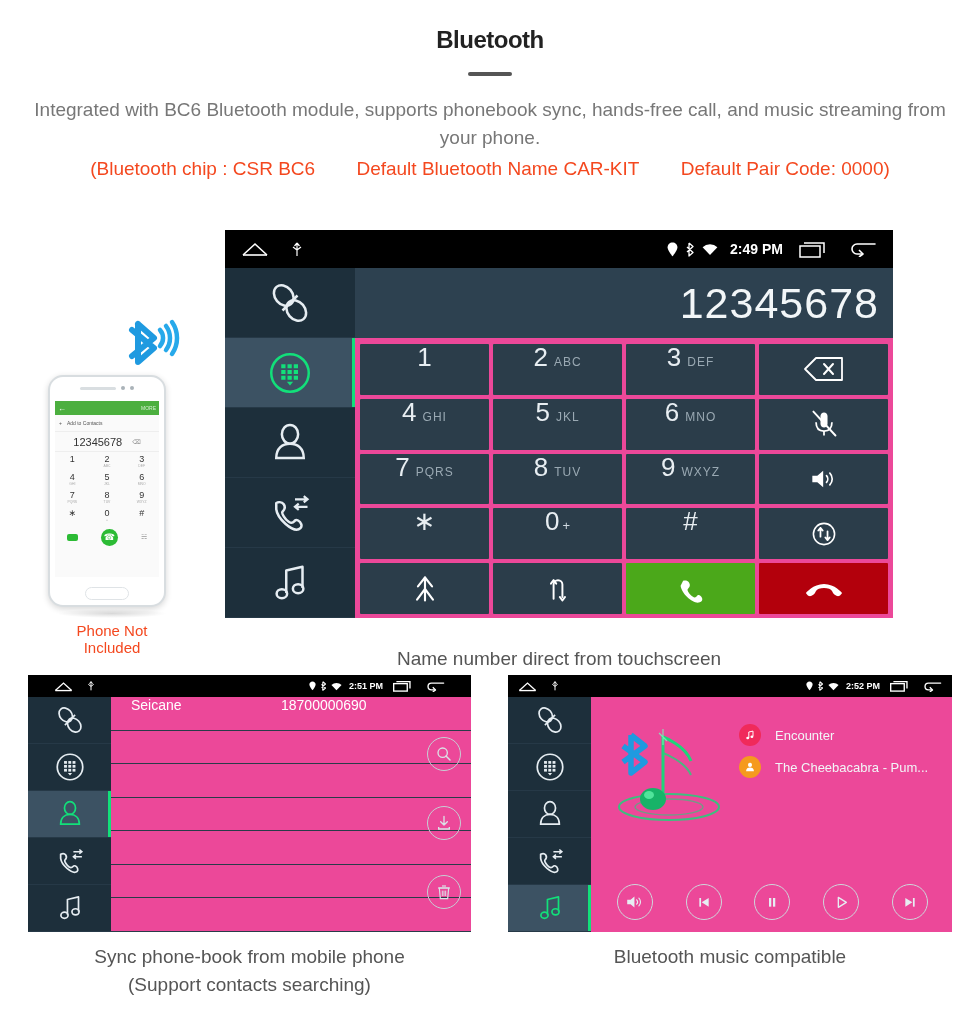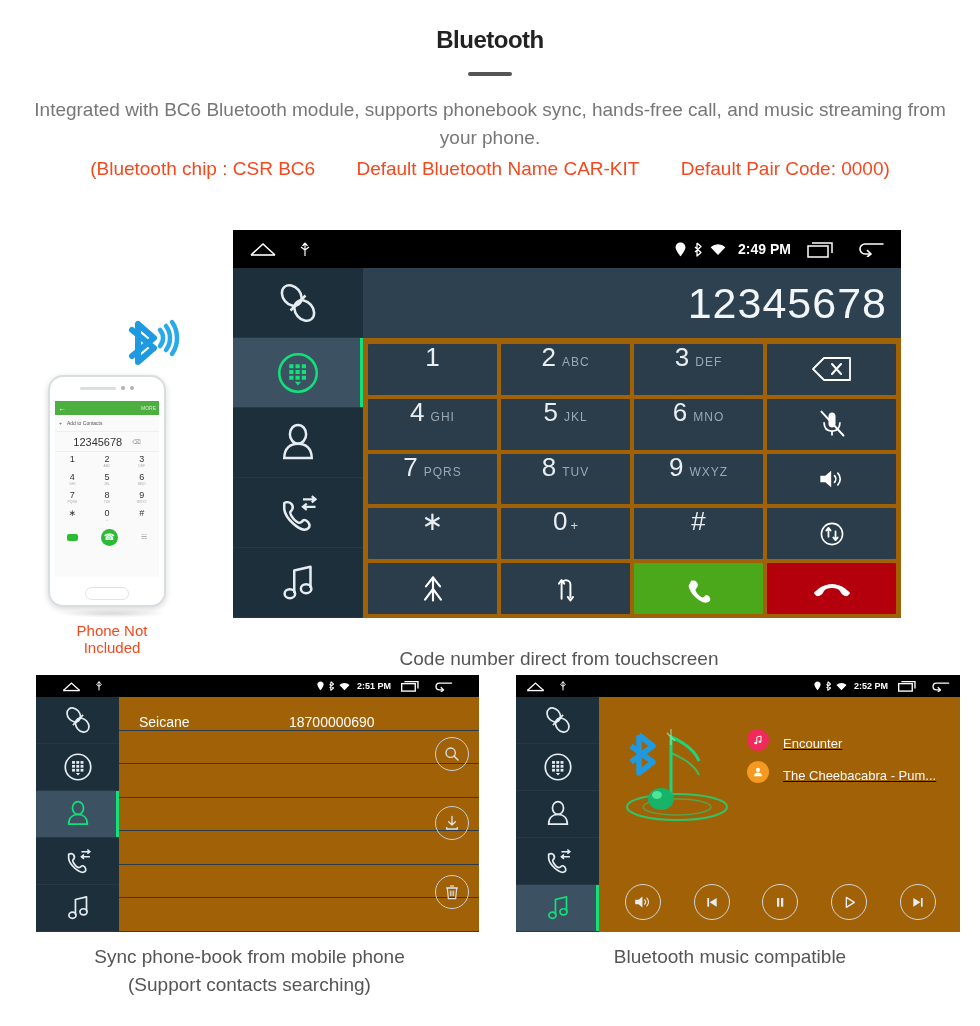--- a/index.html
+++ b/index.html
@@ -35,21 +35,21 @@
   .redline {
     text-align: center;
     font-size: 19px;
     color: #f4481f;
     margin-top: 6px;
     white-space: nowrap;
   }
   .redline span { margin: 0 18px; }
 
   
-  .screen { background: #a16207; position: absolute; overflow: hidden; margin-left: 8px; }
+  .screen { background: #ec4899; position: absolute; overflow: hidden; }
   .statusbar {
     background: #000000; width: 100%;
     display: flex; align-items: center;
     color: #ffffff;
   }
   .sb-left { display: flex; align-items: center; gap: 0; }
   .sb-right { margin-left: auto; display: flex; align-items: center; }
   .sb-time { font-weight: bold; }
 
   .body-row { display: flex; height: calc(100% - 0px); }
@@ -143,35 +143,35 @@
 
   
   .caption { position: absolute; text-align: center; font-size: 19px; color: #555555; line-height: 28px; }
 
   
   #contacts-screen { left: 28px; top: 675px; width: 443px; height: 257px; }
   #contacts-screen .statusbar { height: 22px; padding: 0 26px; font-size: 9px; }
   #contacts-screen .sidebar { width: 83px; }
   #contacts-screen .body-row { height: 235px; }
   .contact-list { position:absolute; left:0; right:0; top:0; bottom:0; }
-  .contact-row { height: 14.28%; display:flex; align-items:flex-end; border-bottom:1px solid #2a3b49; padding-left:20px; }
+  .contact-row { height: 14.28%; display:flex; align-items:flex-start; border-bottom:1px solid #2a3b49; padding-left:20px; }
   .contact-row .cname { color:#ffffff; font-size:14px; width:150px; }
   .contact-row .cnum { color:#ffffff; font-size:14px; }
   .side-actions { position:absolute; right:10px; top:22px; bottom:6px; display:flex; flex-direction:column; justify-content:space-around; align-items:center;}
   .circ-btn { width:34px; height:34px; border-radius:50%; border:1.5px solid #c7ced4; display:flex; align-items:center; justify-content:center; }
 
   
   #music-screen { left: 508px; top: 675px; width: 444px; height: 257px; }
   #music-screen .statusbar { height: 22px; padding: 0 10px; font-size: 9px; }
   #music-screen .sidebar { width: 83px; }
   #music-screen .body-row { height: 235px; }
   .music-main { position:absolute; inset:0; }
   .music-art { position:absolute; left:10px; top:18px; width:135px; height:120px; }
   .track-list { position:absolute; left:148px; top:22px; }
-  .track-item { display:flex; align-items:flex-end; gap:14px; height:32px;text-decoration:underline; }
+  .track-item { display:flex; align-items:center; gap:14px; height:32px; }
   .track-badge { width:22px; height:22px; border-radius:50%; display:flex; align-items:center; justify-content:center; color:#fff; font-size:11px; flex:none;}
   .track-name { color:#f2f6f8; font-size:13px; white-space:nowrap; }
   .player-bar { position:absolute; left:10px; right:8px; bottom:12px; display:flex; align-items:center; justify-content:space-around;}
   .player-btn { width:36px; height:36px; border-radius:50%; border:1.5px solid #cfd6db; display:flex; align-items:center; justify-content:center;}
 
   svg { display:block; }
 </style>
 </head>
 <body>
 
@@ -492,21 +492,21 @@
               <svg width="44" height="44" viewBox="0 0 44 30">
                 <path d="M4 19 C4 19 11 10 22 10 C33 10 40 19 40 19 C40 19 38 23 35 22 C32 21 31 19 30 17 C29 15 26 14 22 14 C18 14 15 15 14 17 C13 19 12 21 9 22 C6 23 4 19 4 19 Z" fill="#ffffff"></path>
               </svg>
             </span>
           </div>
         </div>
     </div>
   </div>
 </div>
 
-<div class="caption" style="left:225px; top:645px; width:668px;">Code number direct from touchscreen</div>
+<div class="caption" style="left:225px; top:645px; width:668px;">Name number direct from touchscreen</div>
 
 <div class="screen" id="contacts-screen">
   <div class="statusbar">
     <div class="sb-left">
       <span style="margin-right:14px;">
         <svg width="19" height="11" viewBox="0 0 28 16">
             <path d="M2 14 L14 3 L26 14" fill="none" stroke="#fff" stroke-width="2"></path>
             <path d="M2 14 L26 14" stroke="#fff" stroke-width="2"></path>
           </svg>
       </span>

